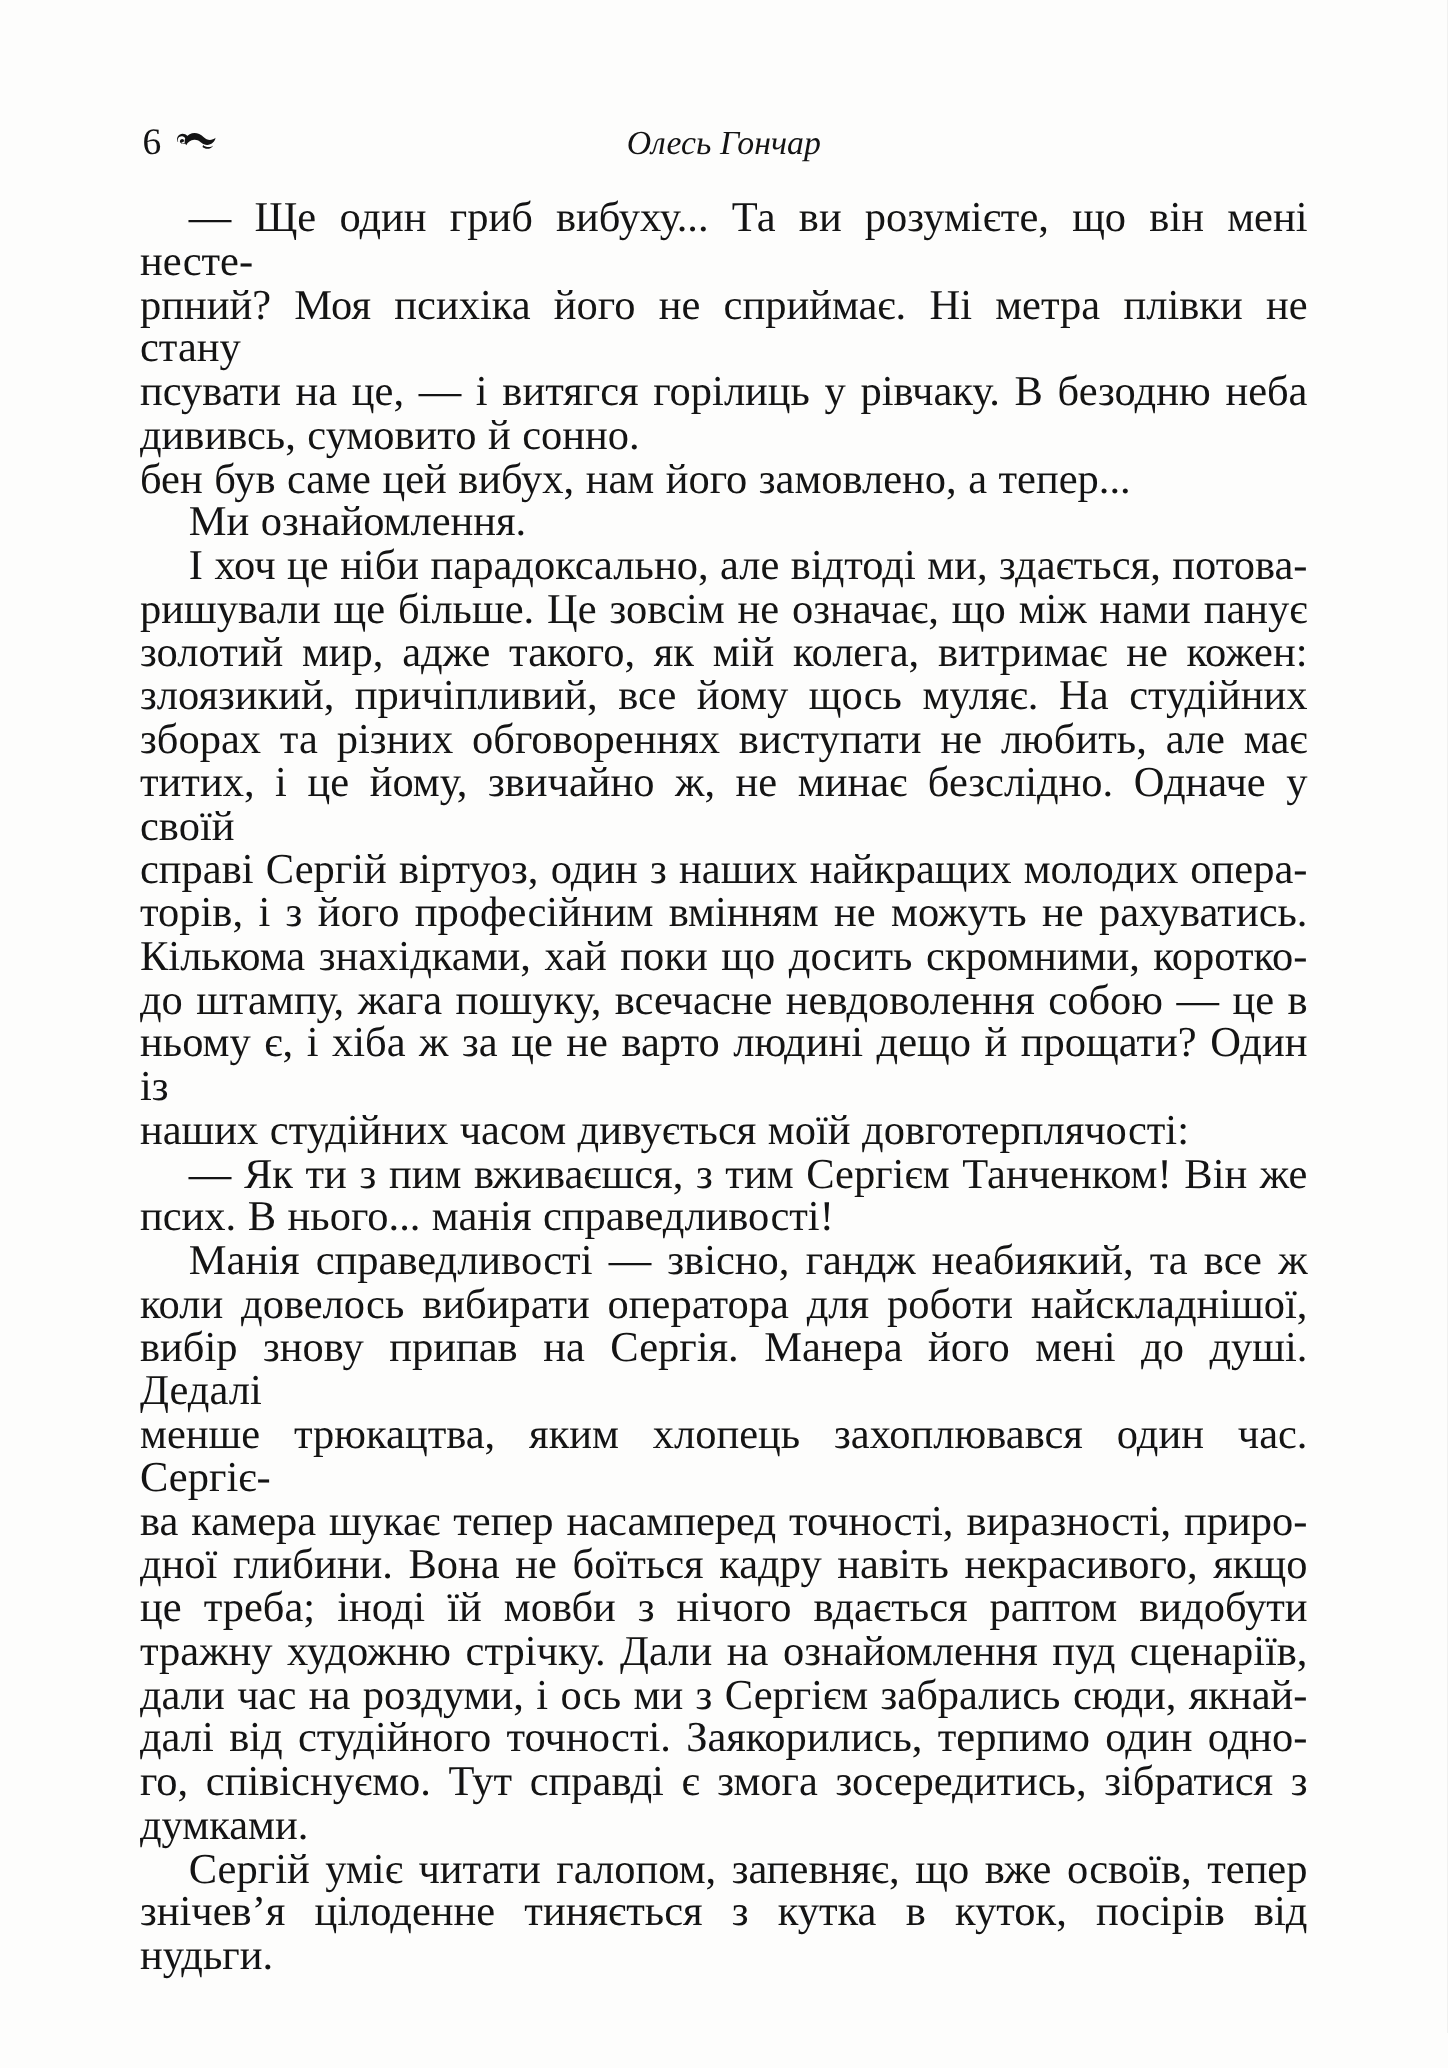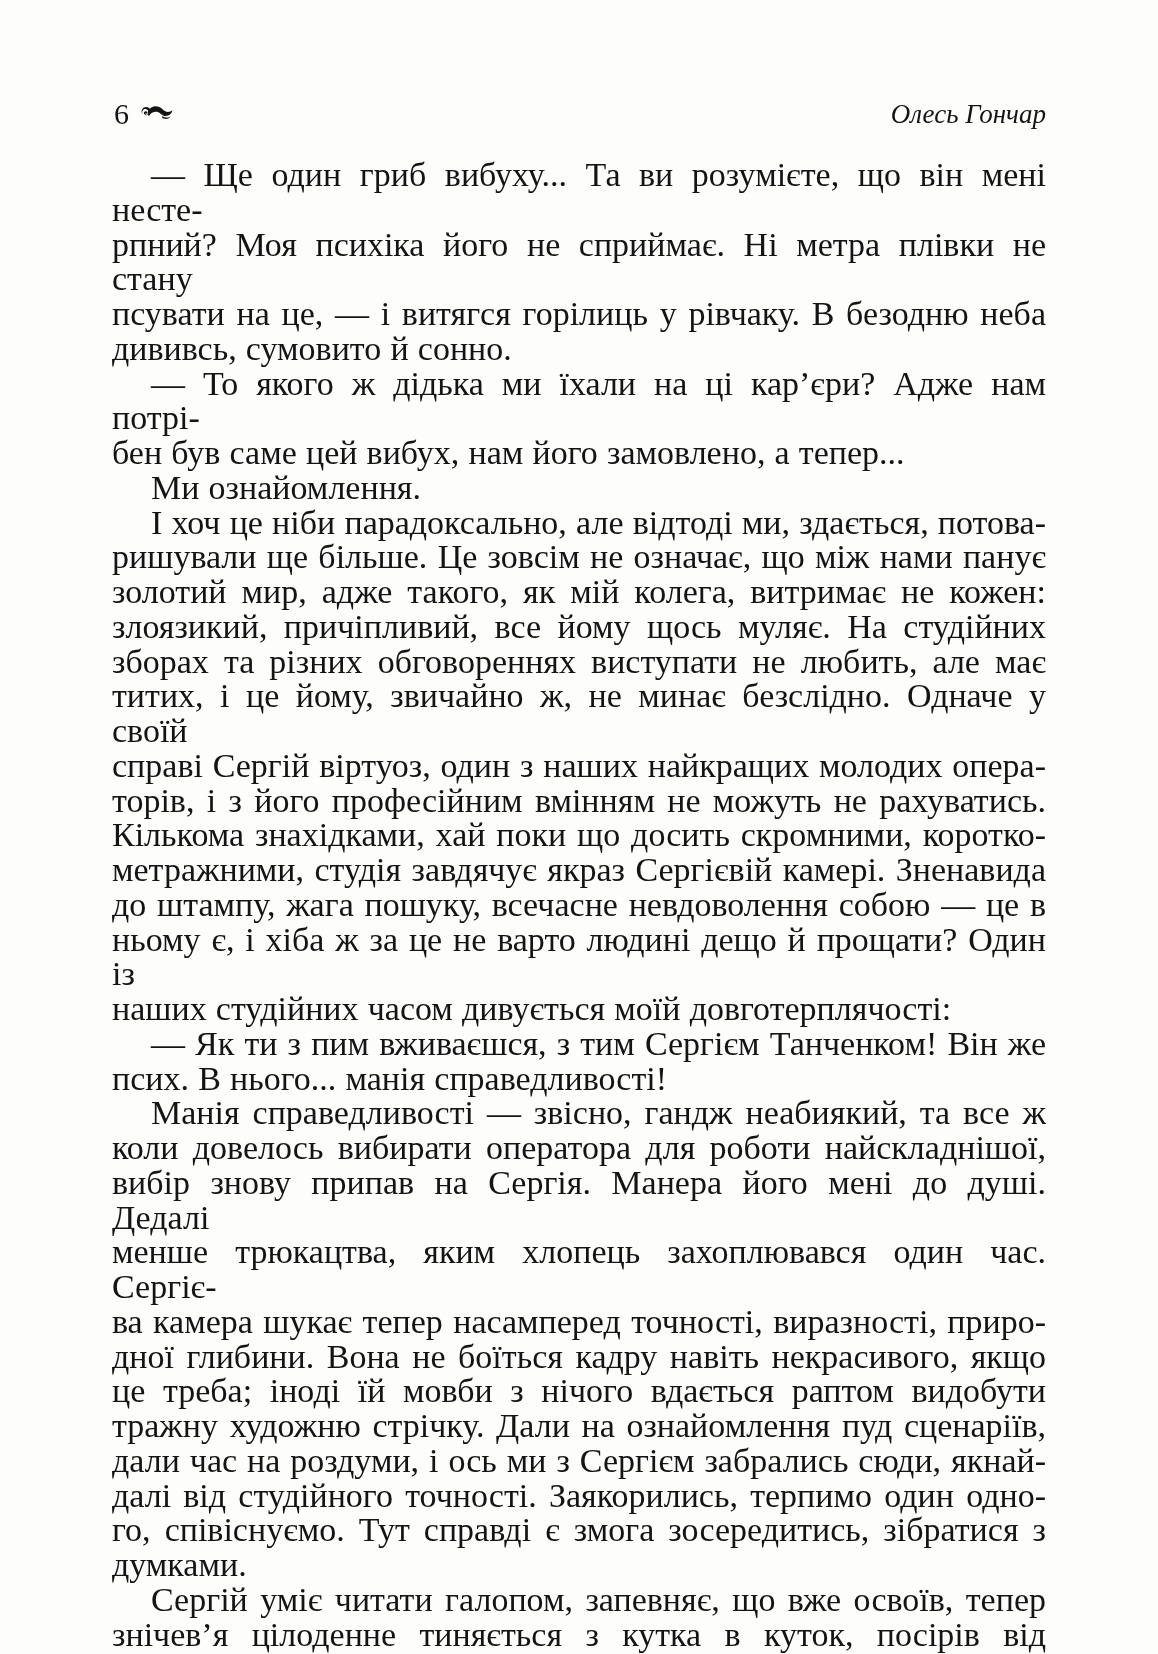--- a/index.html
+++ b/index.html
@@ -39,21 +39,21 @@
   }
   .fleuron {
     display: inline-block;
     margin-top: 4px;
   }
   .running-title {
     position: absolute;
     left: 0;
     right: 0;
     top: 0;
-    text-align: right;
+    text-align: center;
     font-style: italic;
     font-size: 27px;
     line-height: 32px;
   }
   .body-text {
     font-size: 34px;
     line-height: 34.75px;
   }
   .line {
     text-align: justify;
@@ -85,37 +85,35 @@
     </div>
 
     <div class="body-text">
         <div>
           <div class="line first">— Ще один гриб вибуху... Та ви розумієте, що він мені несте-</div>
           <div class="line">рпний? Моя психіка його не сприймає. Ні метра плівки не стану</div>
           <div class="line">псувати на це, — і витягся горілиць у рівчаку. В безодню неба</div>
           <div class="line plast">дививсь, сумовито й сонно.</div>
         </div>
         <div>
-          <div class="line first">— То якого ж дідька ми їхали на ці кар’єри? Адже нам потрі-</div>
           <div class="line plast">бен був саме цей вибух, нам його замовлено, а тепер...</div>
         </div>
         <div>
           <div class="line first plast">Ми ознайомлення.</div>
         </div>
         <div>
           <div class="line first">І хоч це ніби парадоксально, але відтоді ми, здається, потова-</div>
           <div class="line">ришували ще більше. Це зовсім не означає, що між нами панує</div>
           <div class="line">золотий мир, адже такого, як мій колега, витримає не кожен:</div>
           <div class="line">злоязикий, причіпливий, все йому щось муляє. На студійних</div>
           <div class="line">зборах та різних обговореннях виступати не любить, але має</div>
           <div class="line">титих, і це йому, звичайно ж, не минає безслідно. Одначе у своїй</div>
           <div class="line">справі Сергій віртуоз, один з наших найкращих молодих опера-</div>
           <div class="line">торів, і з його професійним вмінням не можуть не рахуватись.</div>
           <div class="line">Кількома знахідками, хай поки що досить скромними, коротко-</div>
-          <div class="line">метражними, студія завдячує якраз Сергієвій камері. Зненавида</div>
           <div class="line">до штампу, жага пошуку, всечасне невдоволення собою — це в</div>
           <div class="line">ньому є, і хіба ж за це не варто людині дещо й прощати? Один із</div>
           <div class="line plast">наших студійних часом дивується моїй довготерплячості:</div>
         </div>
         <div>
           <div class="line first">— Як ти з пим вживаєшся, з тим Сергієм Танченком! Він же</div>
           <div class="line plast">псих. В нього... манія справедливості!</div>
         </div>
         <div>
           <div class="line first">Манія справедливості — звісно, гандж неабиякий, та все ж</div>

